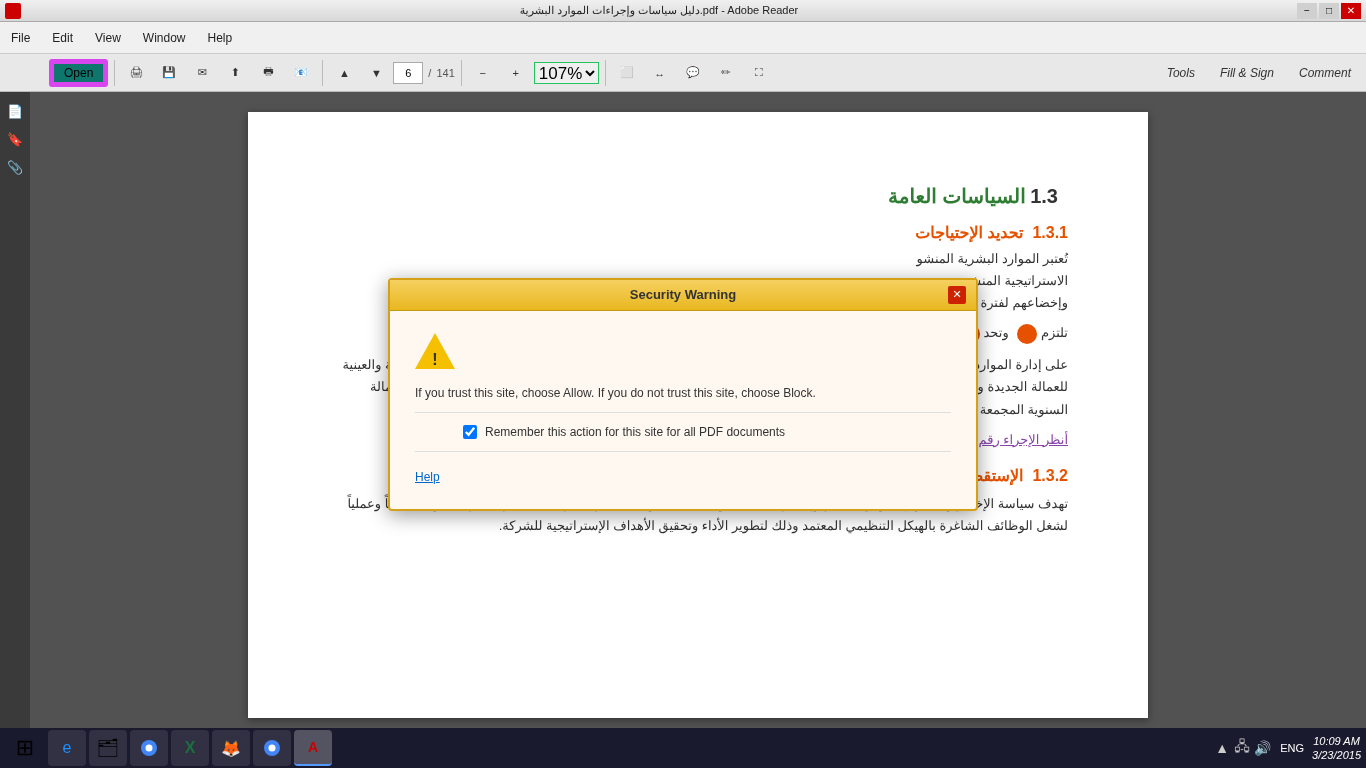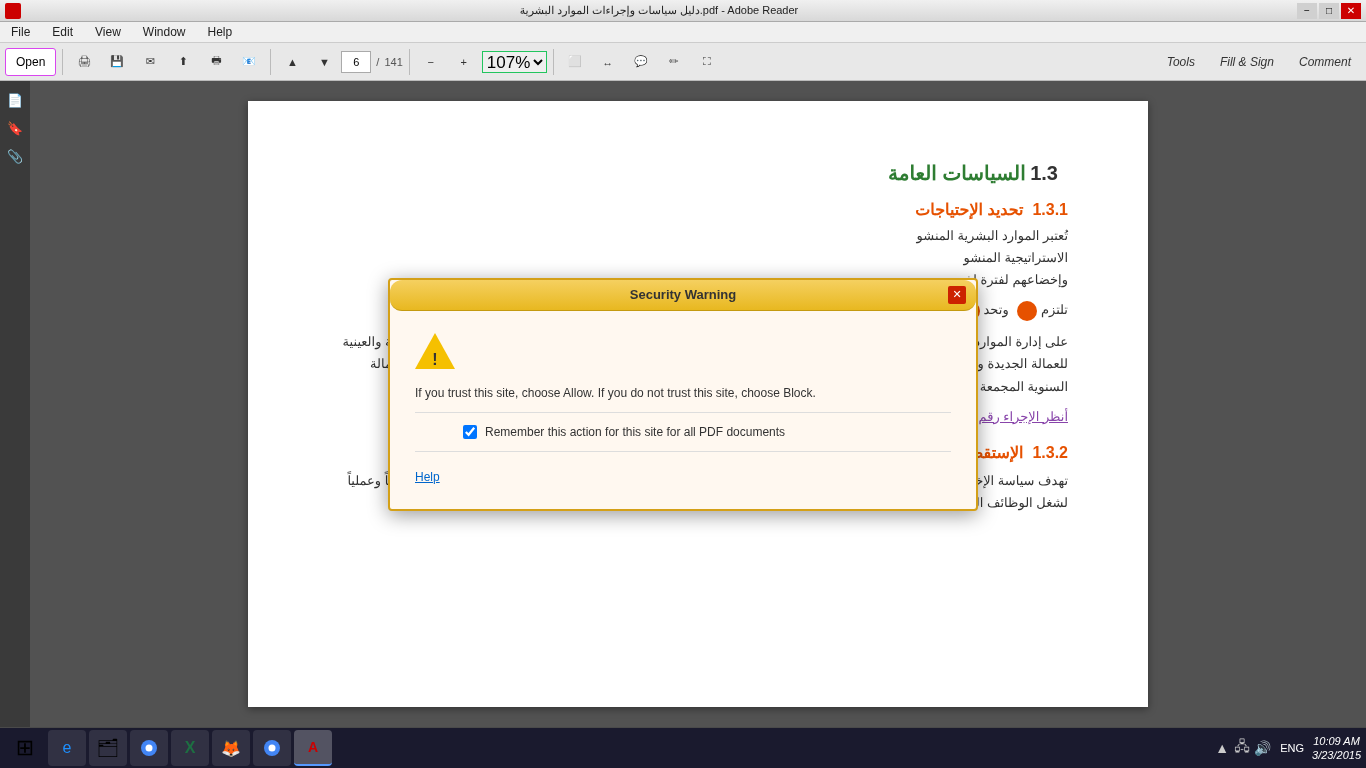--- a/index.html
+++ b/index.html
@@ -37,21 +37,21 @@
       border: none;
       cursor: pointer;
       display: flex; align-items: center; justify-content: center;
     }
     .title-btn.minimize { background: #d0d0d0; }
     .title-btn.maximize { background: #d0d0d0; }
     .title-btn.close { background: #cc0000; color: white; }
 
     
     .menu-bar {
-      height: 21px;
+      height: 32px;
       background: #f0f0f0;
       display: flex;
       align-items: center;
       padding: 0 5px;
       border-bottom: 1px solid #ccc;
       gap: 10px;
     }
     .menu-item {
       font-size: 12px;
       color: #222;
@@ -75,27 +75,28 @@
       border: 1px solid transparent;
       background: transparent;
       cursor: pointer;
       display: flex; align-items: center; justify-content: center;
       font-size: 11px;
       border-radius: 3px;
       padding: 0 4px;
       color: #333;
     }
     .tb-open {
-      background: #ffffff;
-      border: 1px solid #d946ef;
+      background: #0f766e;
+      border: 5px solid #d946ef;
       border-radius: 3px;
       padding: 2px 10px;
       font-size: 12px;
       cursor: pointer;
       height: 28px;
+      margin-left: 44px;
     }
     .tb-separator { width: 1px; height: 26px; background: #bbb; margin: 0 3px; }
     .page-nav {
       display: flex; align-items: center; gap: 2px;
     }
     .page-input {
       width: 30px; height: 22px;
       border: 1px solid #aaa;
       text-align: center;
       font-size: 11px;
@@ -159,20 +160,21 @@
       background: white;
       padding: 60px 80px;
       position: relative;
       box-shadow: 0 2px 8px rgba(0,0,0,0.4);
     }
 
     
     .pdf-section-title {
       direction: rtl;
       margin-bottom: 15px;
+      margin-top: 12px;
     }
     .section-num {
       font-size: 20px;
       font-weight: bold;
       color: #333;
       margin-right: 10px;
     }
     .section-label {
       font-size: 20px;
       font-weight: bold;
@@ -234,21 +236,20 @@
       position: relative;
       margin-top: 60px;
     }
     .dialog-titlebar {
       background: linear-gradient(to bottom, #f5d060, #e8b820);
       padding: 6px 10px;
       display: flex;
       align-items: center;
       justify-content: space-between;
       border-bottom: 1px solid #c49a10;
-      border-radius: 12px;
     }
     .dialog-title {
       font-size: 13px;
       font-weight: bold;
       color: #333;
       flex: 1;
       text-align: center;
     }
     .dialog-close-btn {
       width: 18px; height: 18px;

